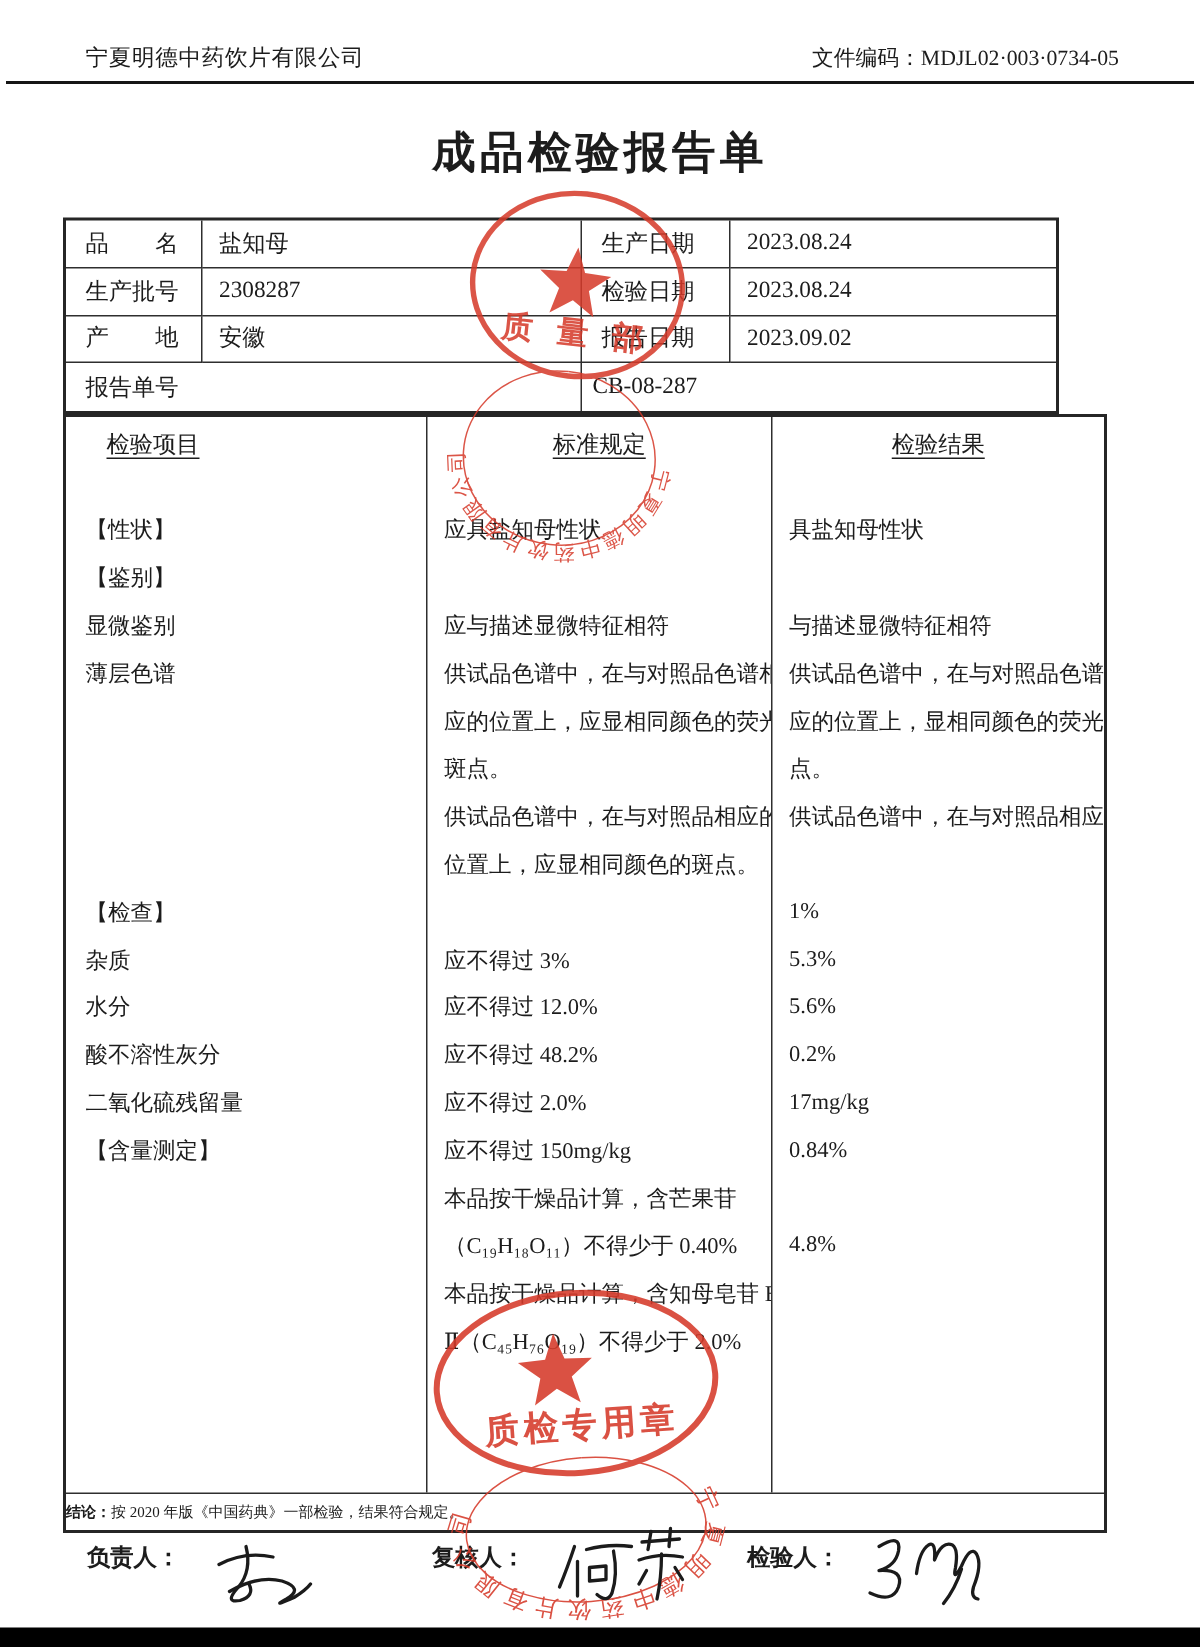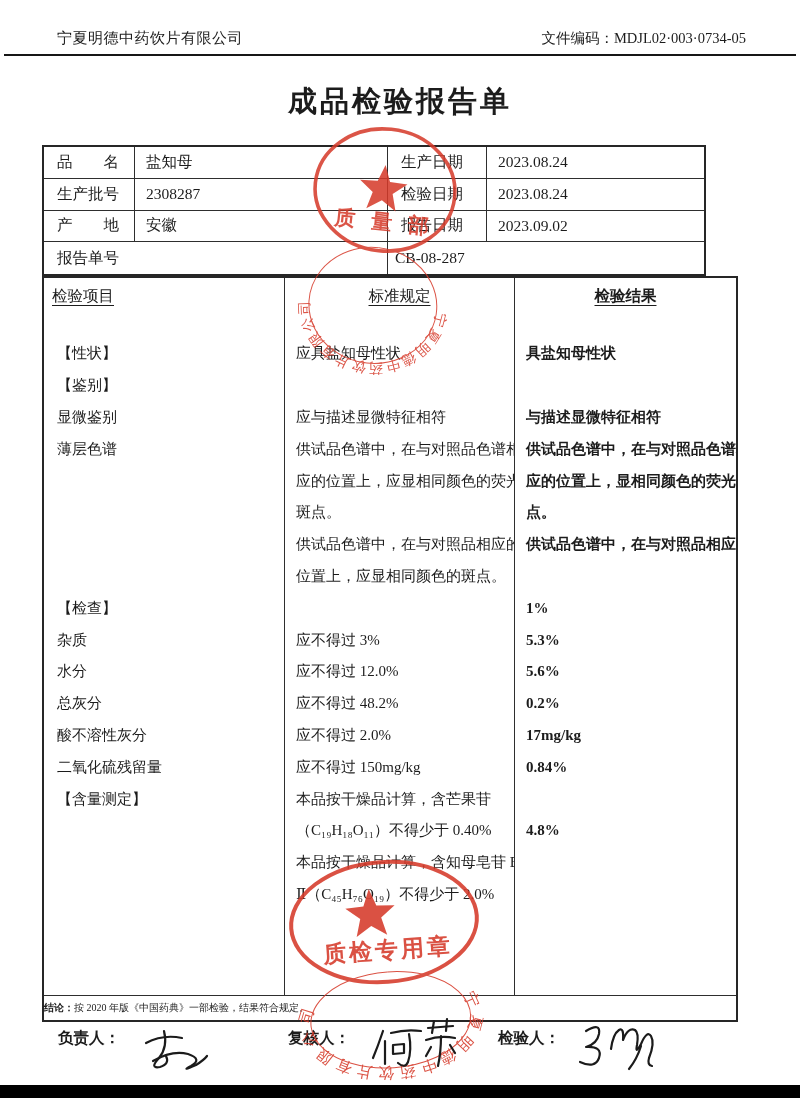--- a/index.html
+++ b/index.html
@@ -25,25 +25,25 @@
   .cell.last-col{border-right:none;}
   .cell.row-last{border-bottom:none;}
   .cell.span2a{grid-column:1 / 3;}
   .cell.span2b{grid-column:3 / 5;padding-left:7px;}
   
   .result-table{left:42px;top:276px;width:696px;height:746px;
                 border:2px solid #262626;box-sizing:border-box;display:grid;
                 grid-template-columns:241px 230px 1fr;
                 grid-template-rows:1fr 25px;font-size:15px;}
   .rcol{box-sizing:border-box;border-right:1.5px solid #2e2e2e;overflow:hidden;}
-  .rcol.last{border-right:none;font-weight:bold;}
+  .rcol.last{border-right:none;}
   .rhead{height:60px;box-sizing:border-box;display:flex;align-items:flex-start;
          padding-top:8px;font-size:15.5px;}
   .rhead span{text-decoration:underline;text-underline-offset:4px;}
-  .rhead.left{padding-left:8px;}
+  .rhead.left{padding-left:27px;}
   .rhead.center{justify-content:center;}
   .bline{height:31.8px;display:flex;align-items:center;white-space:nowrap;}
   .col-items .bline{padding-left:13px;}
   .col-standard .bline{padding-left:11px;}
   .col-result .bline{padding-left:11px;}
   .concl-row{grid-column:1 / -1;border-top:1.5px solid #2e2e2e;
              display:flex;align-items:center;justify-content:flex-start;
              font-size:10px;box-sizing:border-box;}
   .concl-row .clab{font-weight:bold;}
   
@@ -94,21 +94,20 @@
         <div class="bline">【鉴别】</div>
         <div class="bline">显微鉴别</div>
         <div class="bline">薄层色谱</div>
         <div class="bline"></div>
         <div class="bline"></div>
         <div class="bline"></div>
         <div class="bline"></div>
         <div class="bline">【检查】</div>
         <div class="bline">杂质</div>
         <div class="bline">水分</div>
-        <div class="bline">总灰分</div>
         <div class="bline">酸不溶性灰分</div>
         <div class="bline">二氧化硫残留量</div>
         <div class="bline">【含量测定】</div>
         <div class="bline"></div>
         <div class="bline"></div>
         <div class="bline"></div>
       </div>
   </div>
   <div class="rcol col-standard">
     <div class="rhead center">

